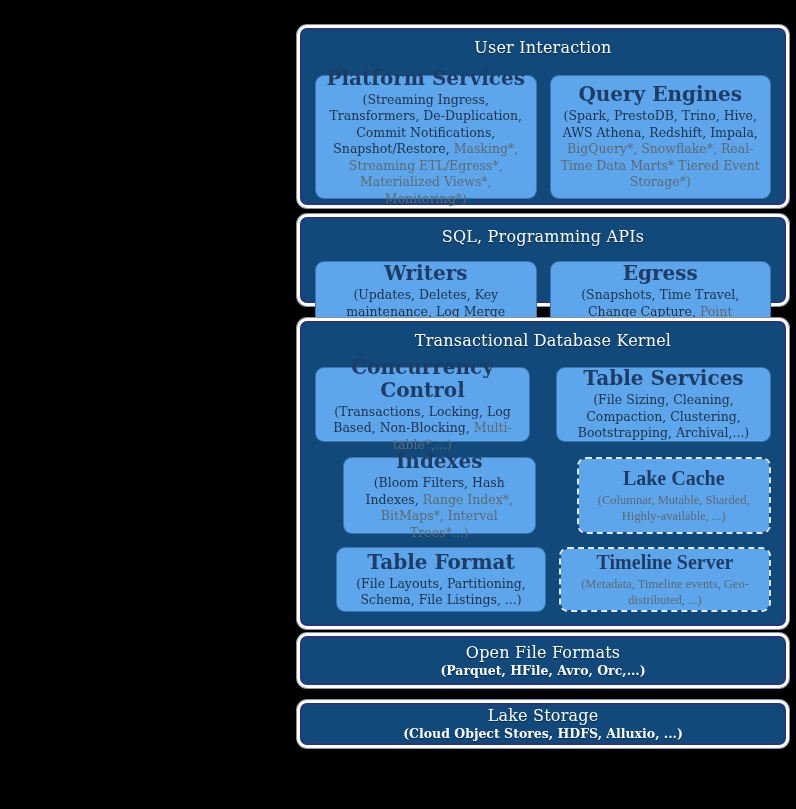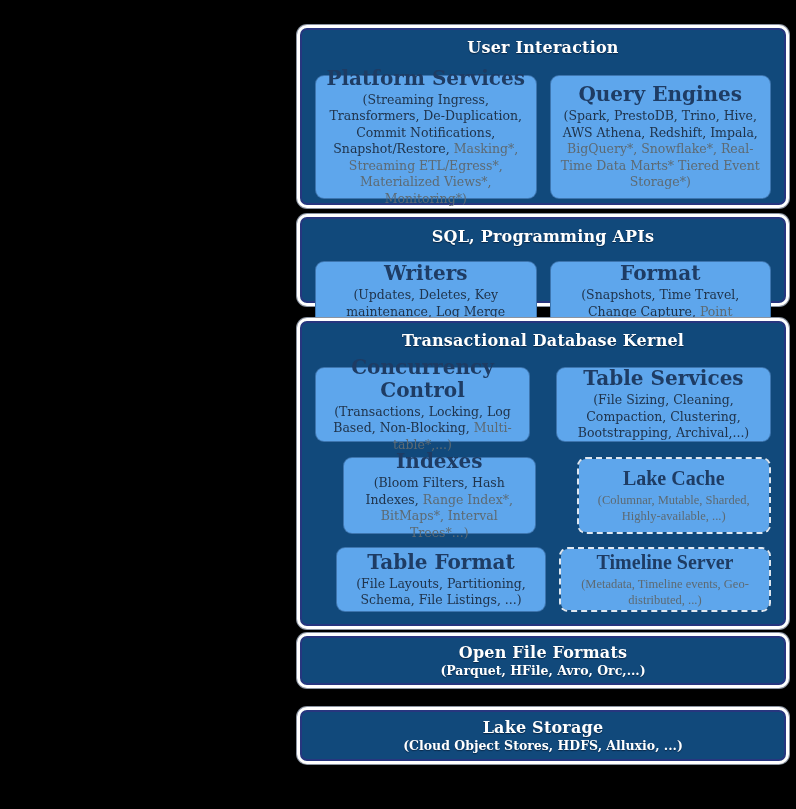--- a/index.html
+++ b/index.html
@@ -31,21 +31,21 @@
     border: 3px solid #ffffff;
     border-radius: 10px;
     box-shadow: 0 0 0 1px var(--panel_outer_line, #8a93a1),
                 inset 0 0 0 2px var(--panel_inner_line, #27367f);
   }
   .panel-title {
     margin-top: 9px;
     text-align: center;
     color: var(--title_white, #fff);
     font-size: 16px;
-    font-weight: bold;
+    font-weight: normal;
     line-height: 21px;
     letter-spacing: 0.2px;
     text-shadow: 0 1px 1px rgba(8, 34, 62, 0.85);
   }
   .row {
     display: flex;
     gap: 13px;
     padding: 0 15px;
   }
   .box {
@@ -85,22 +85,22 @@
 
   .s2 { height: 92px; margin-bottom: 12px; }
   .s2 .row { margin-top: 14px; }
   .s2 .box { height: 77px; }
 
   .s3 { height: 311px; margin-bottom: 4px; }
   .s3 .row-1 { margin-top: 16px; gap: 26px; }  .s3 .row-1 .box { height: 75px; }
   .s3 .row-2 { margin-top: 15px; }  .s3 .row-2 .box { height: 77px; margin-left: 28px; }
   .s3 .row-3 { margin-top: 13px; padding-left: 36px; }  .s3 .row-3 .box { height: 65px; }
 
-  .s4 { height: 55px; margin-bottom: 19px; }
-  .s5 { height: 57px; }
+  .s4 { height: 55px; margin-bottom: 12px; }
+  .s5 { height: 48px; }
   .panel-solid {
     display: flex;
     flex-direction: column;
     justify-content: center;
     text-align: center;
   }
   .panel-solid .panel-title { margin-top: 0; line-height: 20px; }
   .panel-subtitle {
     color: var(--title_white, #fff);
     font-size: 12.5px;
@@ -129,21 +129,21 @@
   </section>
 
   <section class="panel s2">
     <div class="panel-title">SQL, Programming APIs</div>
     <div class="row">
       <div class="box">
         <div class="box-title">Writers</div>
         <div class="box-body"><span>(Updates, Deletes, Key maintenance, Log Merge Hooks, </span><span class="future">Foreign Keys*...)</span></div>
       </div>
       <div class="box">
-        <div class="box-title">Format</div>
+        <div class="box-title">Egress</div>
         <div class="box-body"><span>(Snapshots, Time Travel, Change Capture, </span><span class="future">Point lookups*...)</span></div>
       </div>
     </div>
   </section>
 
   <section class="panel s3">
     <div class="panel-title">Transactional Database Kernel</div>
     <div class="row row-1">
       <div class="box">
         <div class="box-title">Concurrency Control</div>

